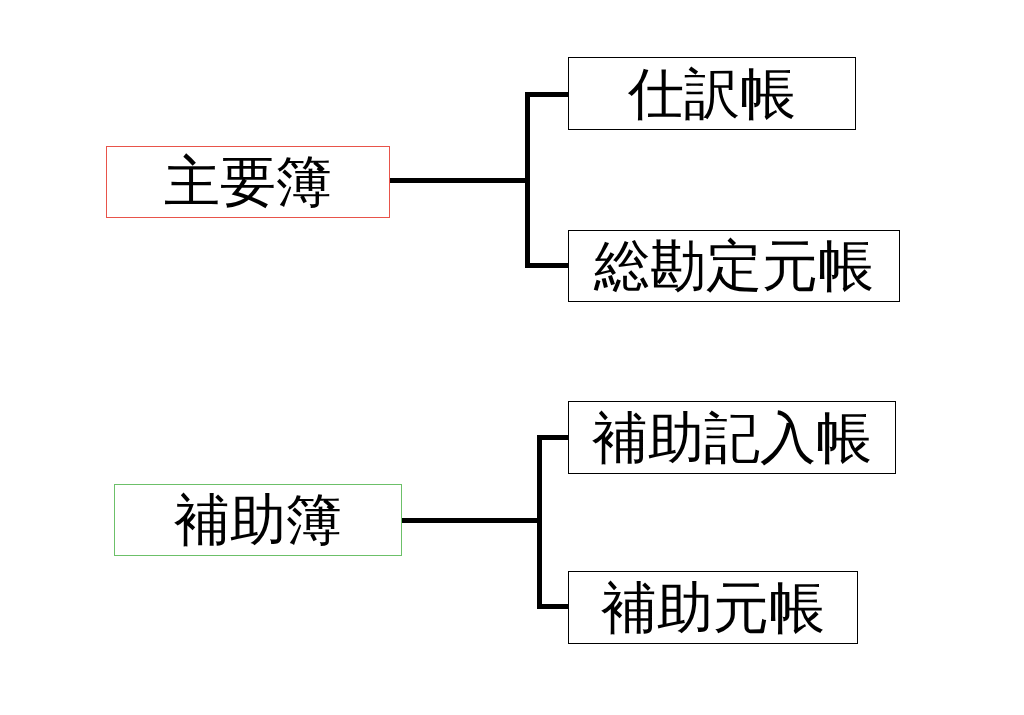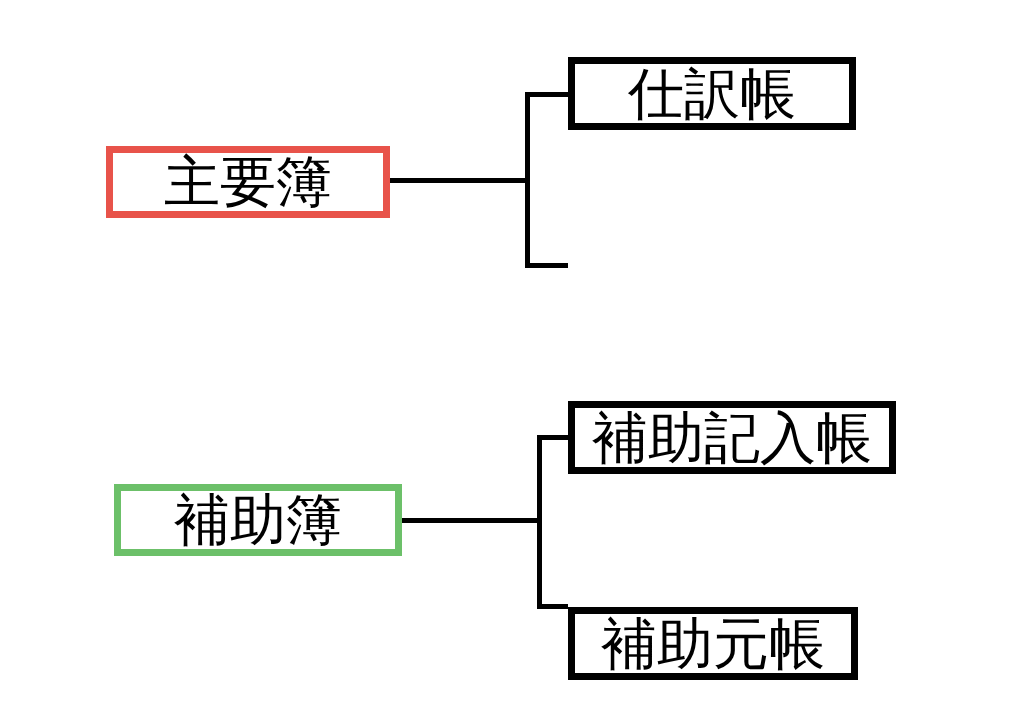--- a/index.html
+++ b/index.html
@@ -12,38 +12,38 @@
     width: 1024px;
     height: 715px;
     background: #ffffff;
     overflow: hidden;
     font-family: "Liberation Sans", "DejaVu Sans", sans-serif;
   }
   .box {
     position: absolute;
     box-sizing: border-box;
     background: #ffffff;
-    border: 7px solid #000000;
+    border: 1px solid #000000;
     display: flex;
     align-items: center;
     justify-content: center;
     font-size: 56px;
     line-height: 1;
     color: #000000;
     white-space: nowrap;
     z-index: 2;
   }
   
   .box-main-parent   { left: 106px; top: 146px; width: 284px; height: 72px; text-align: right; }
   .box-main-child1   { left: 568px; top:  57px; width: 288px; height: 73px; }
   .box-main-child2   { left: 568px; top: 230px; width: 332px; height: 72px; }
   
   .box-sub-parent    { left: 114px; top: 484px; width: 288px; height: 72px; }
   .box-sub-child1    { left: 568px; top: 401px; width: 328px; height: 73px; }
-  .box-sub-child2    { left: 568px; top: 571px; width: 290px; height: 73px; margin-top: 36px; }
+  .box-sub-child2    { left: 568px; top: 571px; width: 290px; height: 73px; }
 
   .connectors {
     position: absolute;
     left: 0;
     top: 0;
     width: 1024px;
     height: 715px;
     z-index: 1;
   }
   .connectors path {
@@ -62,20 +62,23 @@
   </svg>
 
   <div class="box box-main-parent" style="border-color: rgb(232, 83, 74);">
     <span>主要簿</span>
   </div>
 
   <div class="box box-main-child1">
     <span>仕訳帳</span>
   </div>
 
+  <div class="box box-main-child2">
+    <span>総勘定元帳</span>
+  </div>
 
   <div class="box box-sub-parent" style="border-color: rgb(108, 192, 105);">
     <span>補助簿</span>
   </div>
 
   <div class="box box-sub-child1">
     <span>補助記入帳</span>
   </div>
 
   <div class="box box-sub-child2">

